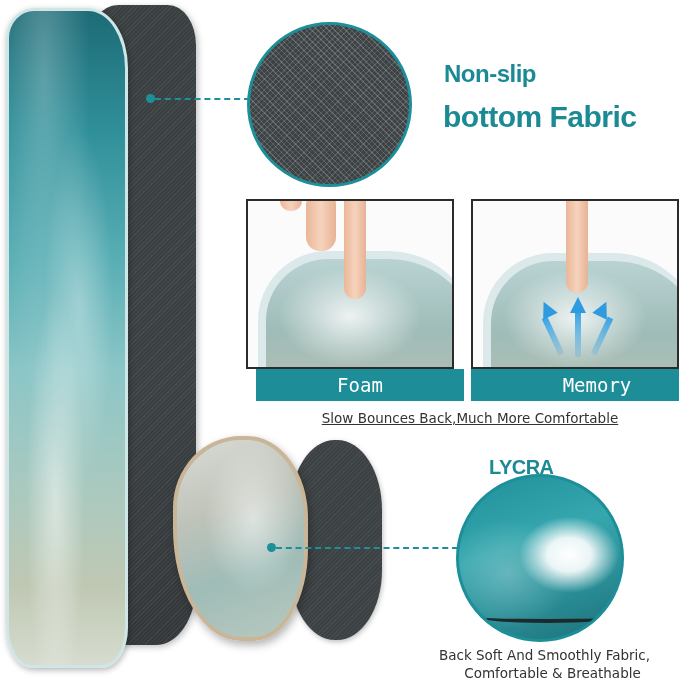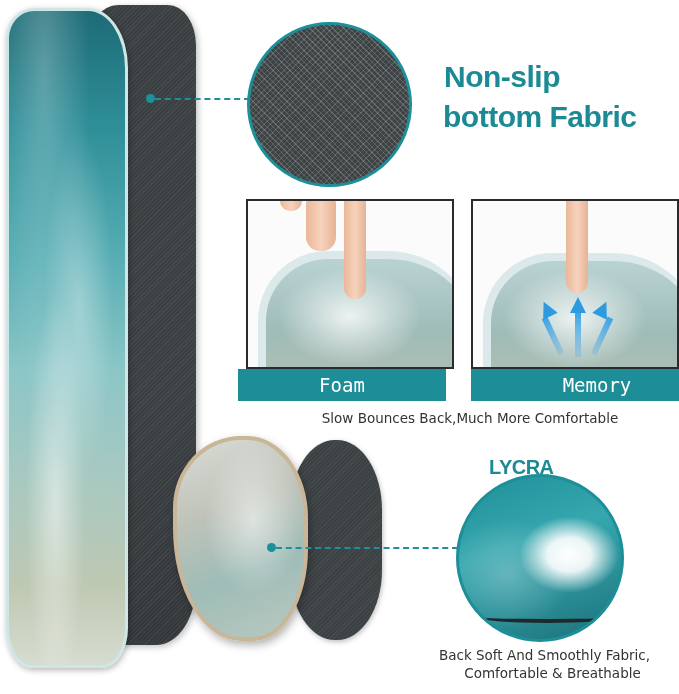--- a/index.html
+++ b/index.html
@@ -73,21 +73,21 @@
     .lycra-edge {
       position: absolute; left: 18px; bottom: 16px; width: 140px; height: 12px;
       border-radius: 50%; border-bottom: 4px solid #1c2a2c;
     }
 
     
     .heading {
       font-family: "Liberation Sans", sans-serif; font-weight: 700; color: #1c8a94;
       letter-spacing: -0.5px;
     }
-    .h-nonslip1 { left: 444px; top: 60px; font-size: 30px; }
+    .h-nonslip1 { left: 444px; top: 60px; font-size: 24px; }
     .h-nonslip2 { left: 443px; top: 100px; font-size: 30px; }
     .h-lycra { left: 489px; top: 456px; font-size: 20px; }
 
     
     .panel {
       top: 199px; width: 208px; height: 170px; border: 2px solid #2b2b2b;
       background: #fbfbfb; overflow: hidden;
     }
     .panel-foam { left: 246px; }
     .panel-memory { left: 471px; }
@@ -114,28 +114,28 @@
       border-left: 8px solid transparent; border-right: 8px solid transparent;
       border-bottom: 16px solid #2e9be0;
     }
     .arrow-stem { position: absolute; width: 6px; background: linear-gradient(180deg, #3aa3e6, rgba(58,163,230,0.2)); }
 
     .label-bar {
       top: 369px; width: 208px; height: 32px; background: #1d8e98;
       color: #ffffff; font-family: "DejaVu Sans Mono", monospace; font-size: 19px;
       display: flex; align-items: center; justify-content: center;
     }
-    .label-foam { left: 238px; }
+    .label-foam { left: 256px; }
     .label-memory { left: 471px; padding-left: 44px; }
 
     .caption {
       font-family: "DejaVu Sans", sans-serif; color: #333333; font-size: 13.5px;
       text-align: center;
     }
-    .cap-slow { left: 300px; top: 410px; width: 340px; }
+    .cap-slow { left: 300px; top: 410px; width: 340px; text-decoration: underline; }
     .cap-lycra1 { left: 410px; top: 647px; width: 269px; font-size: 13.5px; }
     .cap-lycra2 { left: 418px; top: 665px; width: 269px; font-size: 13.5px; }
   </style>
 </head>
 <body>
 
 <div class="abs long-back"></div>
 <div class="abs long-front"></div>
 <div class="abs kidney-back"></div>
 <div class="abs kidney-front"></div>

